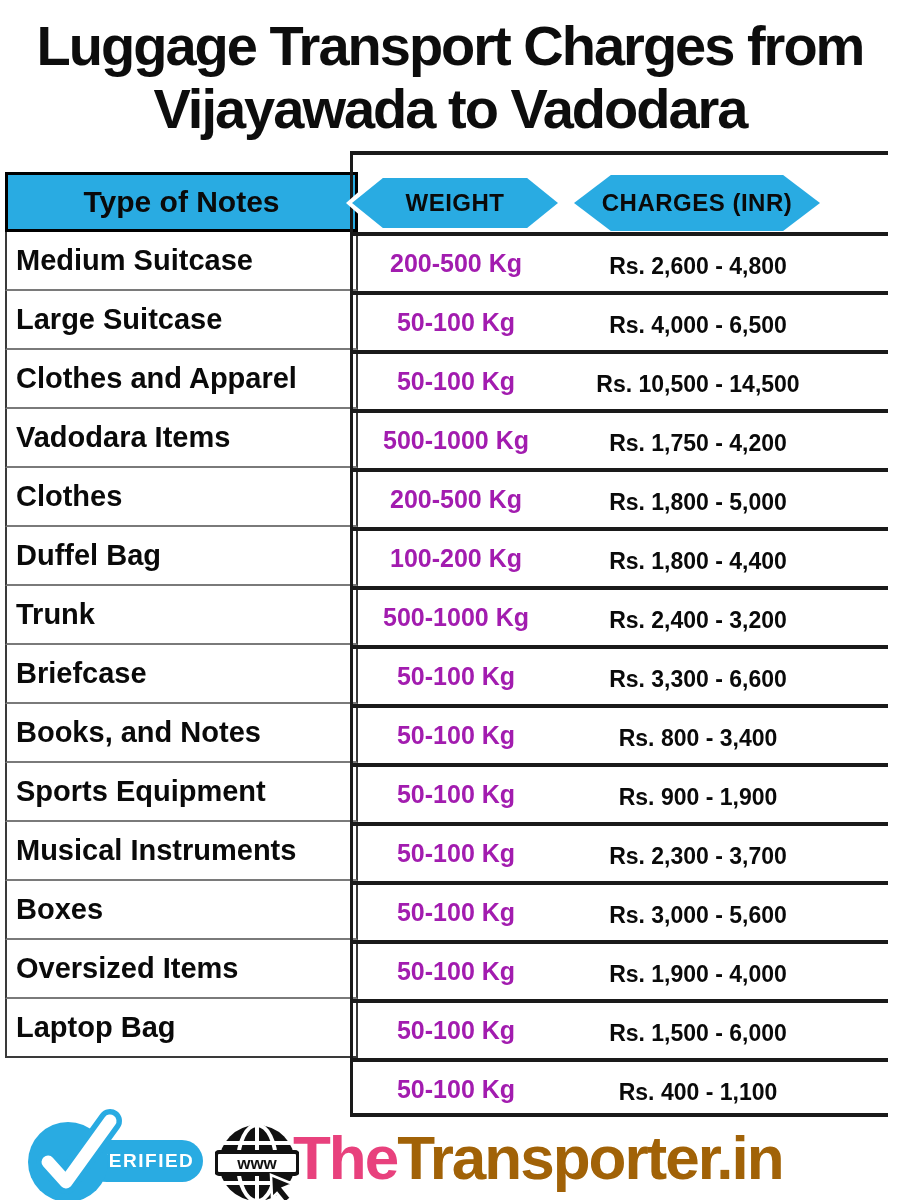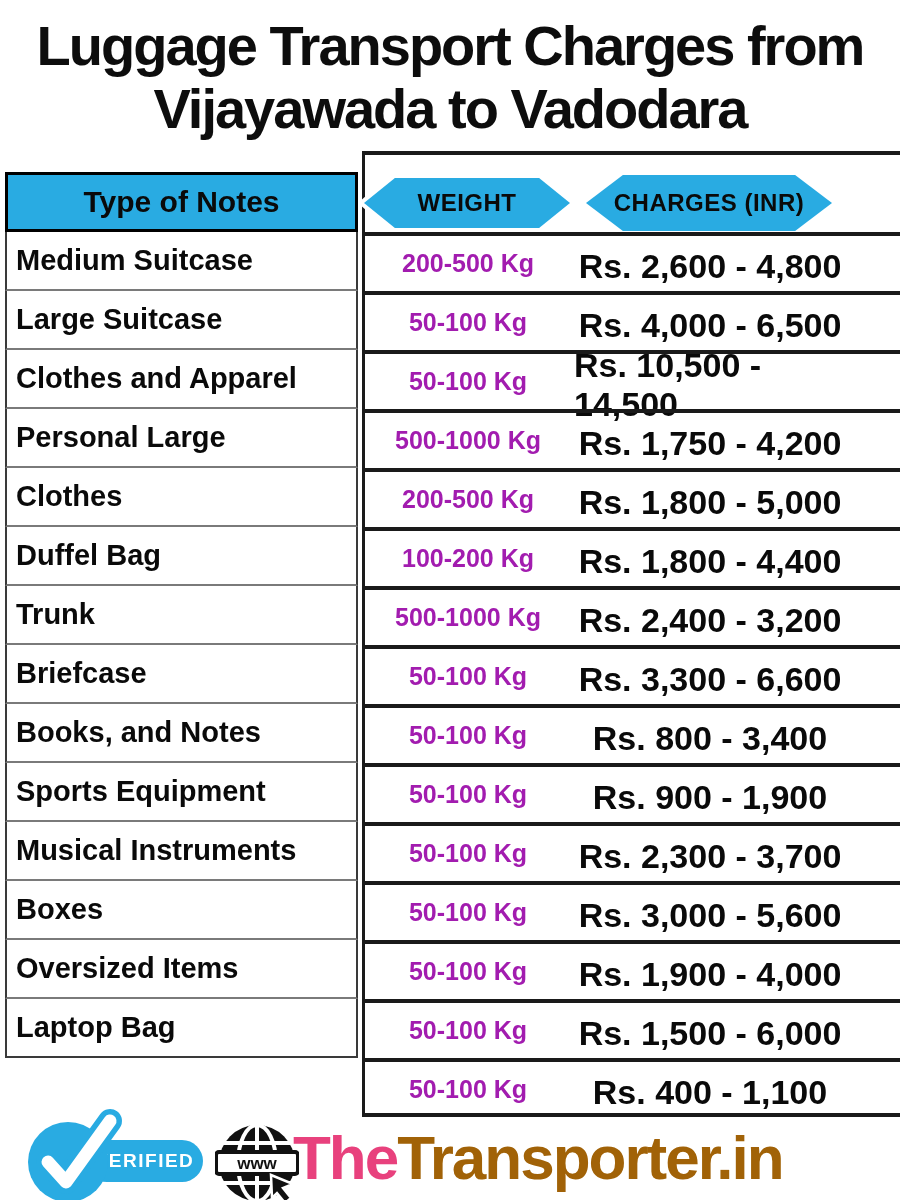--- a/index.html
+++ b/index.html
@@ -11,37 +11,37 @@
   
   .goods-col{position:absolute;left:5px;top:172px;width:353px;}
   .goods-header{box-sizing:border-box;height:60px;background:#29ABE2;border:3px solid #000;
                 display:flex;align-items:center;justify-content:center;
                 font-size:30px;font-weight:bold;color:#0a0a0a;}
   .goods-cell{box-sizing:border-box;height:59px;border-left:2px solid #3a3a3a;border-right:2px solid #3a3a3a;
               border-bottom:2px solid #7a7a7a;display:flex;align-items:center;
               padding-left:9px;font-size:29px;font-weight:bold;color:#0a0a0a;}
   .goods-cell:last-child{border-bottom:2px solid #3a3a3a;}
   
-  .right-col{position:absolute;left:362px;top:151px;width:538px;height:966px;}
+  .right-col{position:absolute;left:350px;top:151px;width:538px;height:966px;}
   .top-line{position:absolute;top:0;left:0;width:538px;height:4px;background:#1a1a1a;}
   .v-line{position:absolute;top:0;left:0;width:3px;height:966px;background:#1a1a1a;}
   .bottom-line{position:absolute;top:962px;left:0;width:538px;height:4px;background:#1a1a1a;}
   .hex-outer{position:absolute;background:#fff;padding:4px 6px;box-sizing:border-box;
              clip-path:polygon(0 50%,15% 0,85% 0,100% 50%,85% 100%,15% 100%);}
   .hex-inner{width:100%;height:100%;background:#29ABE2;display:flex;align-items:center;justify-content:center;
              clip-path:polygon(0 50%,15% 0,85% 0,100% 50%,85% 100%,15% 100%);
              font-size:24px;font-weight:bold;color:#0a0a0a;letter-spacing:0.5px;}
   .hex-weight{left:-4px;top:23px;width:218px;height:58px;}
   .hex-charges{left:218px;top:20px;width:258px;height:64px;}
   .rows{position:absolute;top:81px;left:0;width:538px;}
   .row{box-sizing:border-box;height:59px;border-top:4px solid #1a1a1a;position:relative;}
   .w-cell{position:absolute;left:0;top:0;width:212px;height:55px;display:flex;align-items:center;
           justify-content:center;font-size:25px;font-weight:bold;color:#a21caf;}
   .c-cell{position:absolute;left:212px;top:3px;width:272px;height:55px;display:flex;align-items:center;
-          justify-content:center;font-size:34px;font-weight:bold;color:#0a0a0a;}
+          justify-content:center;font-size:23px;font-weight:bold;color:#0a0a0a;}
   
   .pill{position:absolute;left:86px;top:1140px;width:117px;height:42px;border-radius:21px;background:#29ABE2;
         display:flex;align-items:center;justify-content:center;z-index:1;
         color:#fff;font-size:19px;font-weight:bold;letter-spacing:1.5px;}
   .badge-check{position:absolute;left:26px;top:1112px;z-index:2;overflow:visible;}
   .globe{position:absolute;left:215px;top:1121px;}
   .brand{position:absolute;left:293px;top:1124px;font-size:62px;font-weight:bold;letter-spacing:-2px;
          line-height:68px;white-space:nowrap;}
   .brand .first{color:#E8417D;}
   .brand .rest{color:#a16207;}
@@ -55,21 +55,21 @@
     <div>Luggage Transport Charges from</div>
     <div>Vijayawada to Vadodara</div>
   </div>
 
   <div class="goods-col">
     <div class="goods-header">Type of Notes</div>
     <div id="goods-cells">
         <div class="goods-cell">Medium Suitcase</div>
         <div class="goods-cell">Large Suitcase</div>
         <div class="goods-cell">Clothes and Apparel</div>
-        <div class="goods-cell">Personal Large</div>
+        <div class="goods-cell">Vadodara Items</div>
         <div class="goods-cell">Clothes</div>
         <div class="goods-cell">Duffel Bag</div>
         <div class="goods-cell">Trunk</div>
         <div class="goods-cell">Briefcase</div>
         <div class="goods-cell">Books, and Notes</div>
         <div class="goods-cell">Sports Equipment</div>
         <div class="goods-cell">Musical Instruments</div>
         <div class="goods-cell">Boxes</div>
         <div class="goods-cell">Oversized Items</div>
         <div class="goods-cell">Laptop Bag</div>

